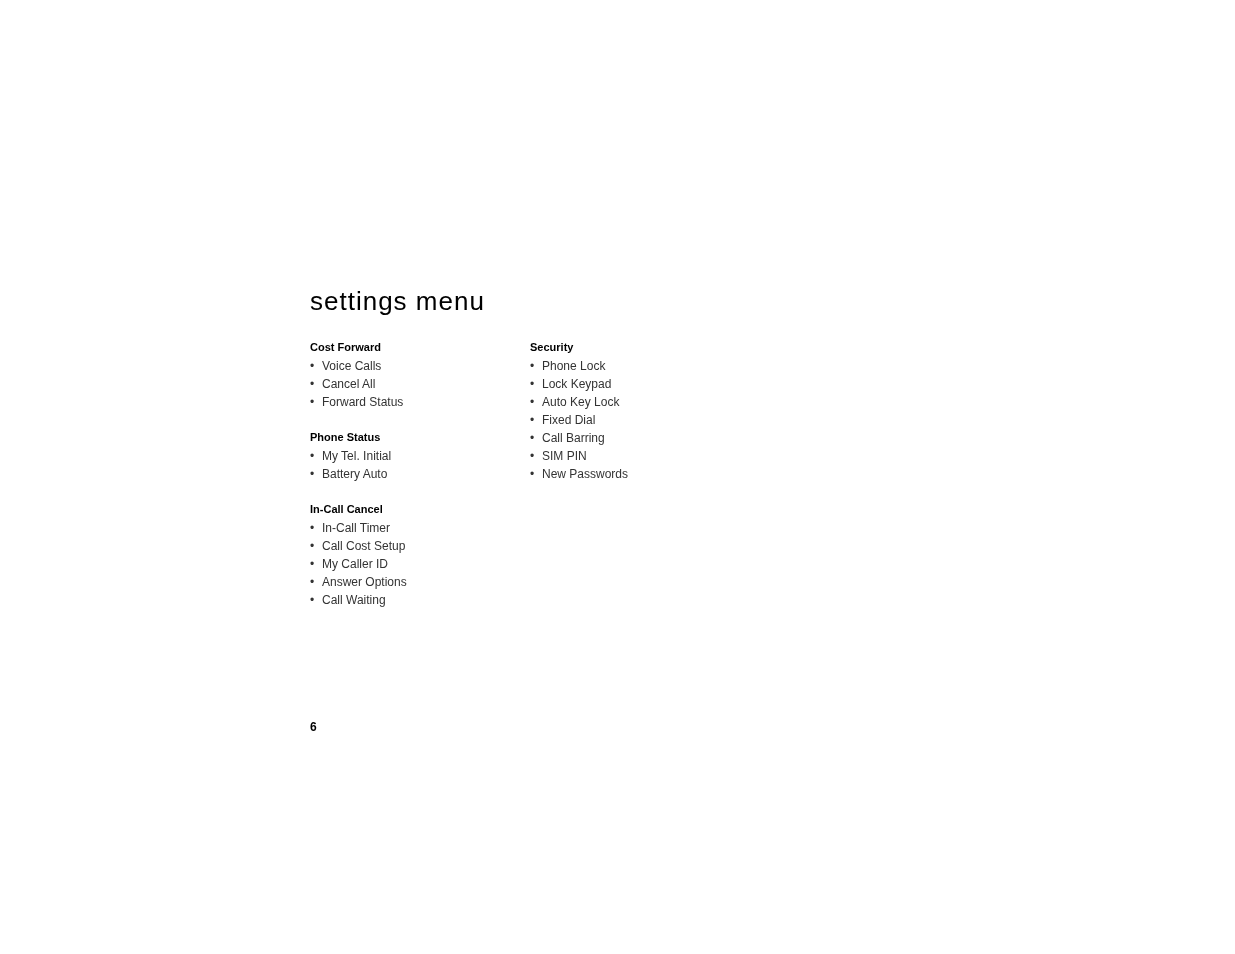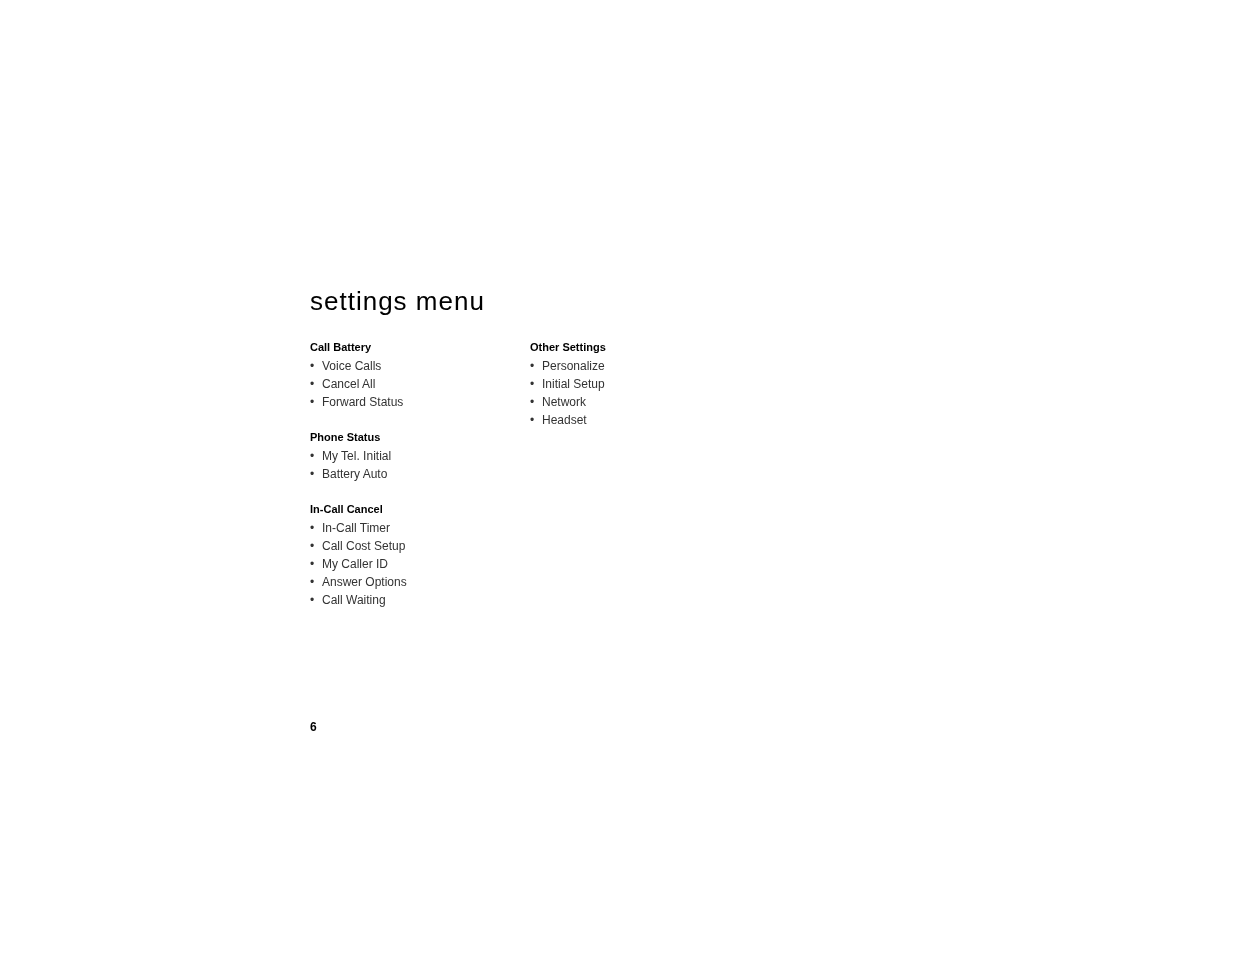--- a/index.html
+++ b/index.html
@@ -111,21 +111,21 @@
 
 <div class="page-container">
   <div class="content-area">
     <h1 class="page-title">settings menu</h1>
 
     <div class="menu-grid">
 
       <div class="menu-column">
 
         <div class="menu-section">
-          <span class="section-header">Call Battery</span>
+          <span class="section-header">Cost Forward</span>
           <ul class="section-list">
             <li>Voice Calls</li>
             <li>Cancel All</li>
             <li>Forward Status</li>
           </ul>
         </div>
 
         <div class="menu-section">
           <span class="section-header">Phone Status</span>
           <ul class="section-list">
@@ -140,31 +140,34 @@
             <li>In-Call Timer</li>
             <li>Call Cost Setup</li>
             <li>My Caller ID</li>
             <li>Answer Options</li>
             <li>Call Waiting</li>
           </ul>
         </div>
 
       </div>
 
-
       <div class="menu-column">
 
         <div class="menu-section">
-          <span class="section-header">Other Settings</span>
+          <span class="section-header">Security</span>
           <ul class="section-list">
-            <li>Personalize</li>
-            <li>Initial Setup</li>
-            <li>Network</li>
-            <li>Headset</li>
+            <li>Phone Lock</li>
+            <li>Lock Keypad</li>
+            <li>Auto Key Lock</li>
+            <li>Fixed Dial</li>
+            <li>Call Barring</li>
+            <li>SIM PIN</li>
+            <li>New Passwords</li>
           </ul>
         </div>
 
       </div>
+
     </div>
   </div>
 
   <div class="page-number">6</div>
 </div>
 
 </body></html>

